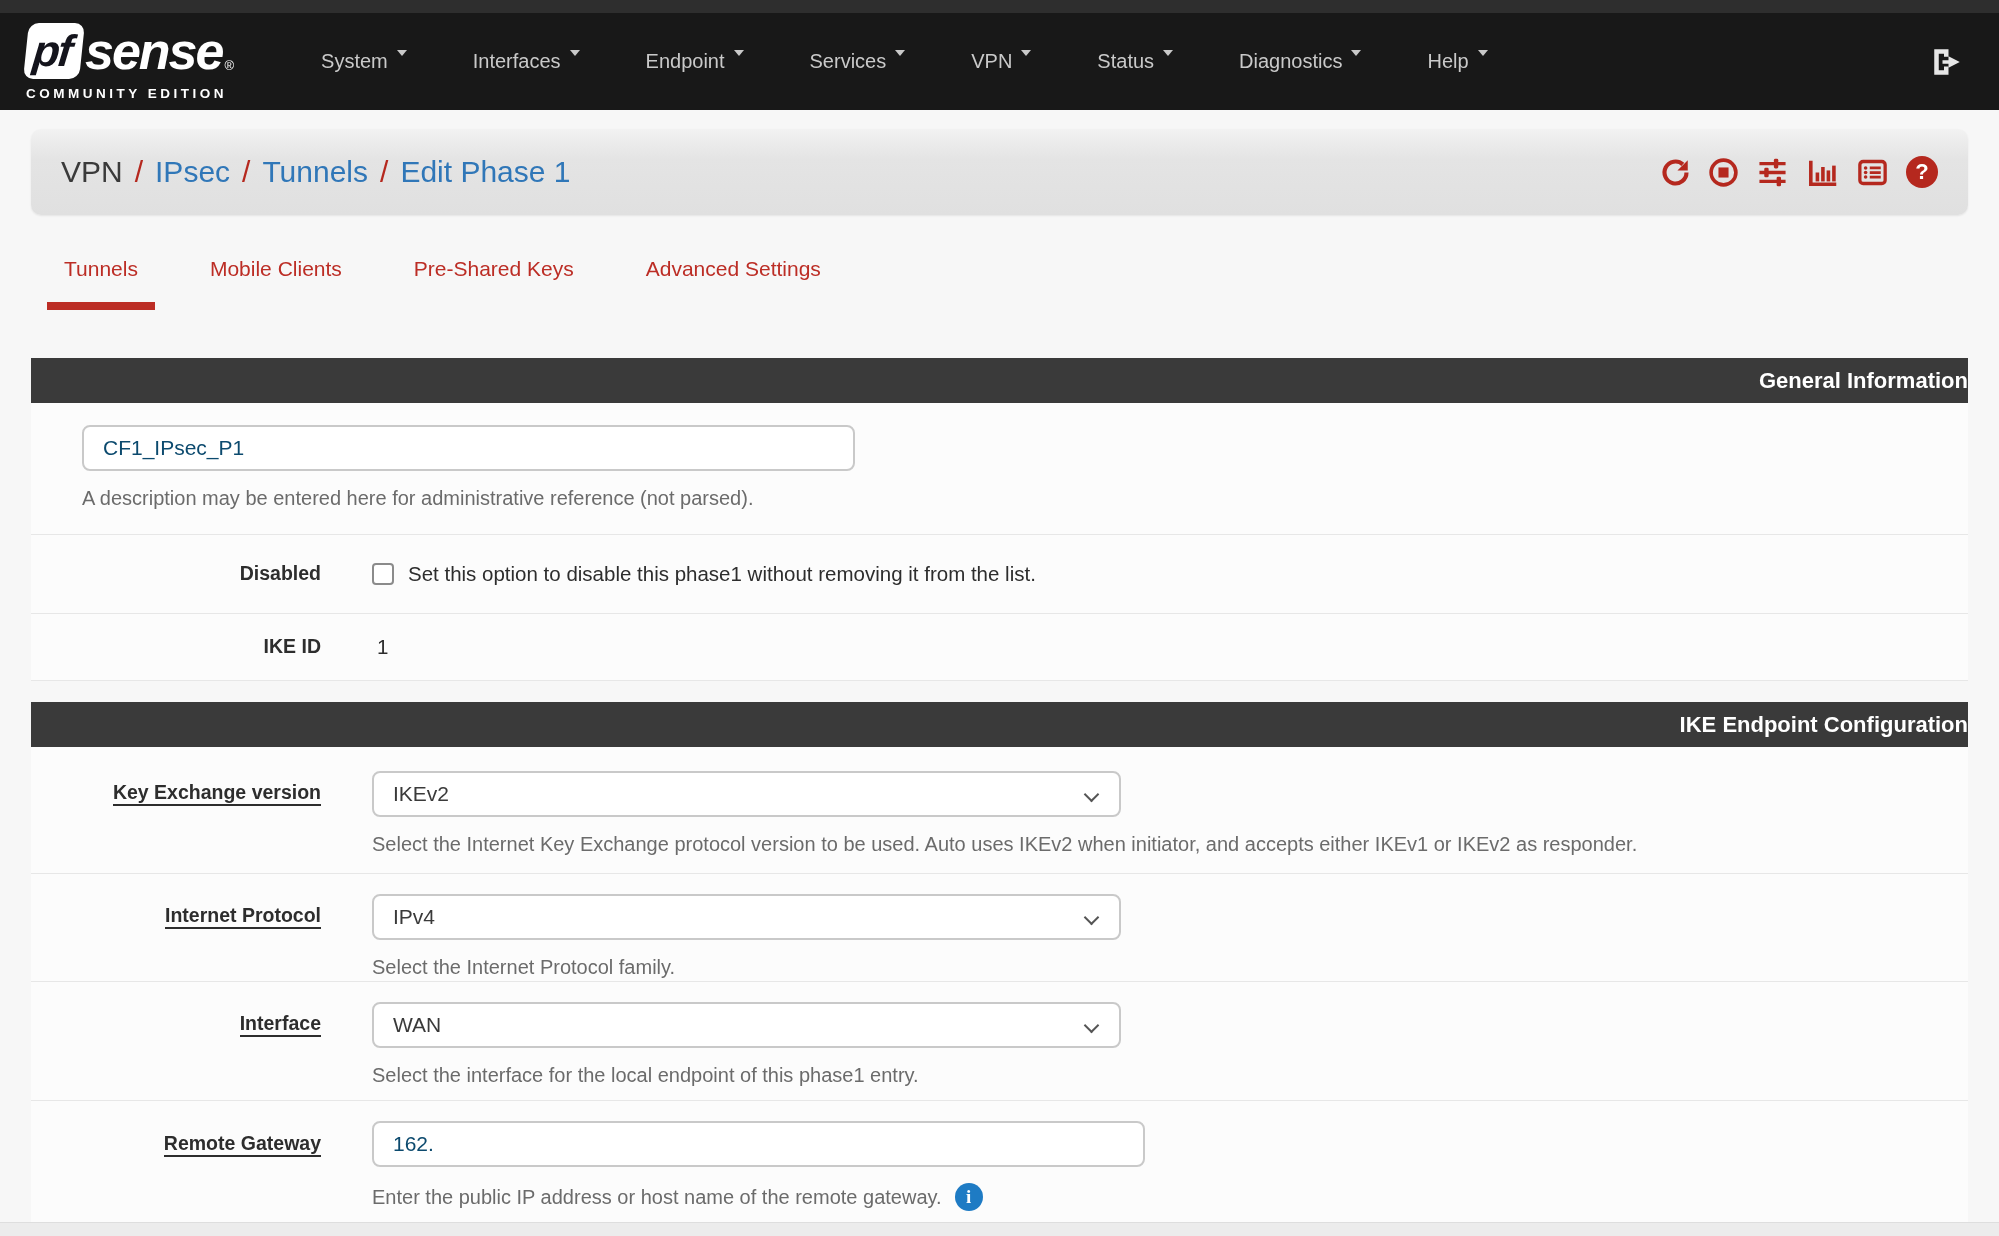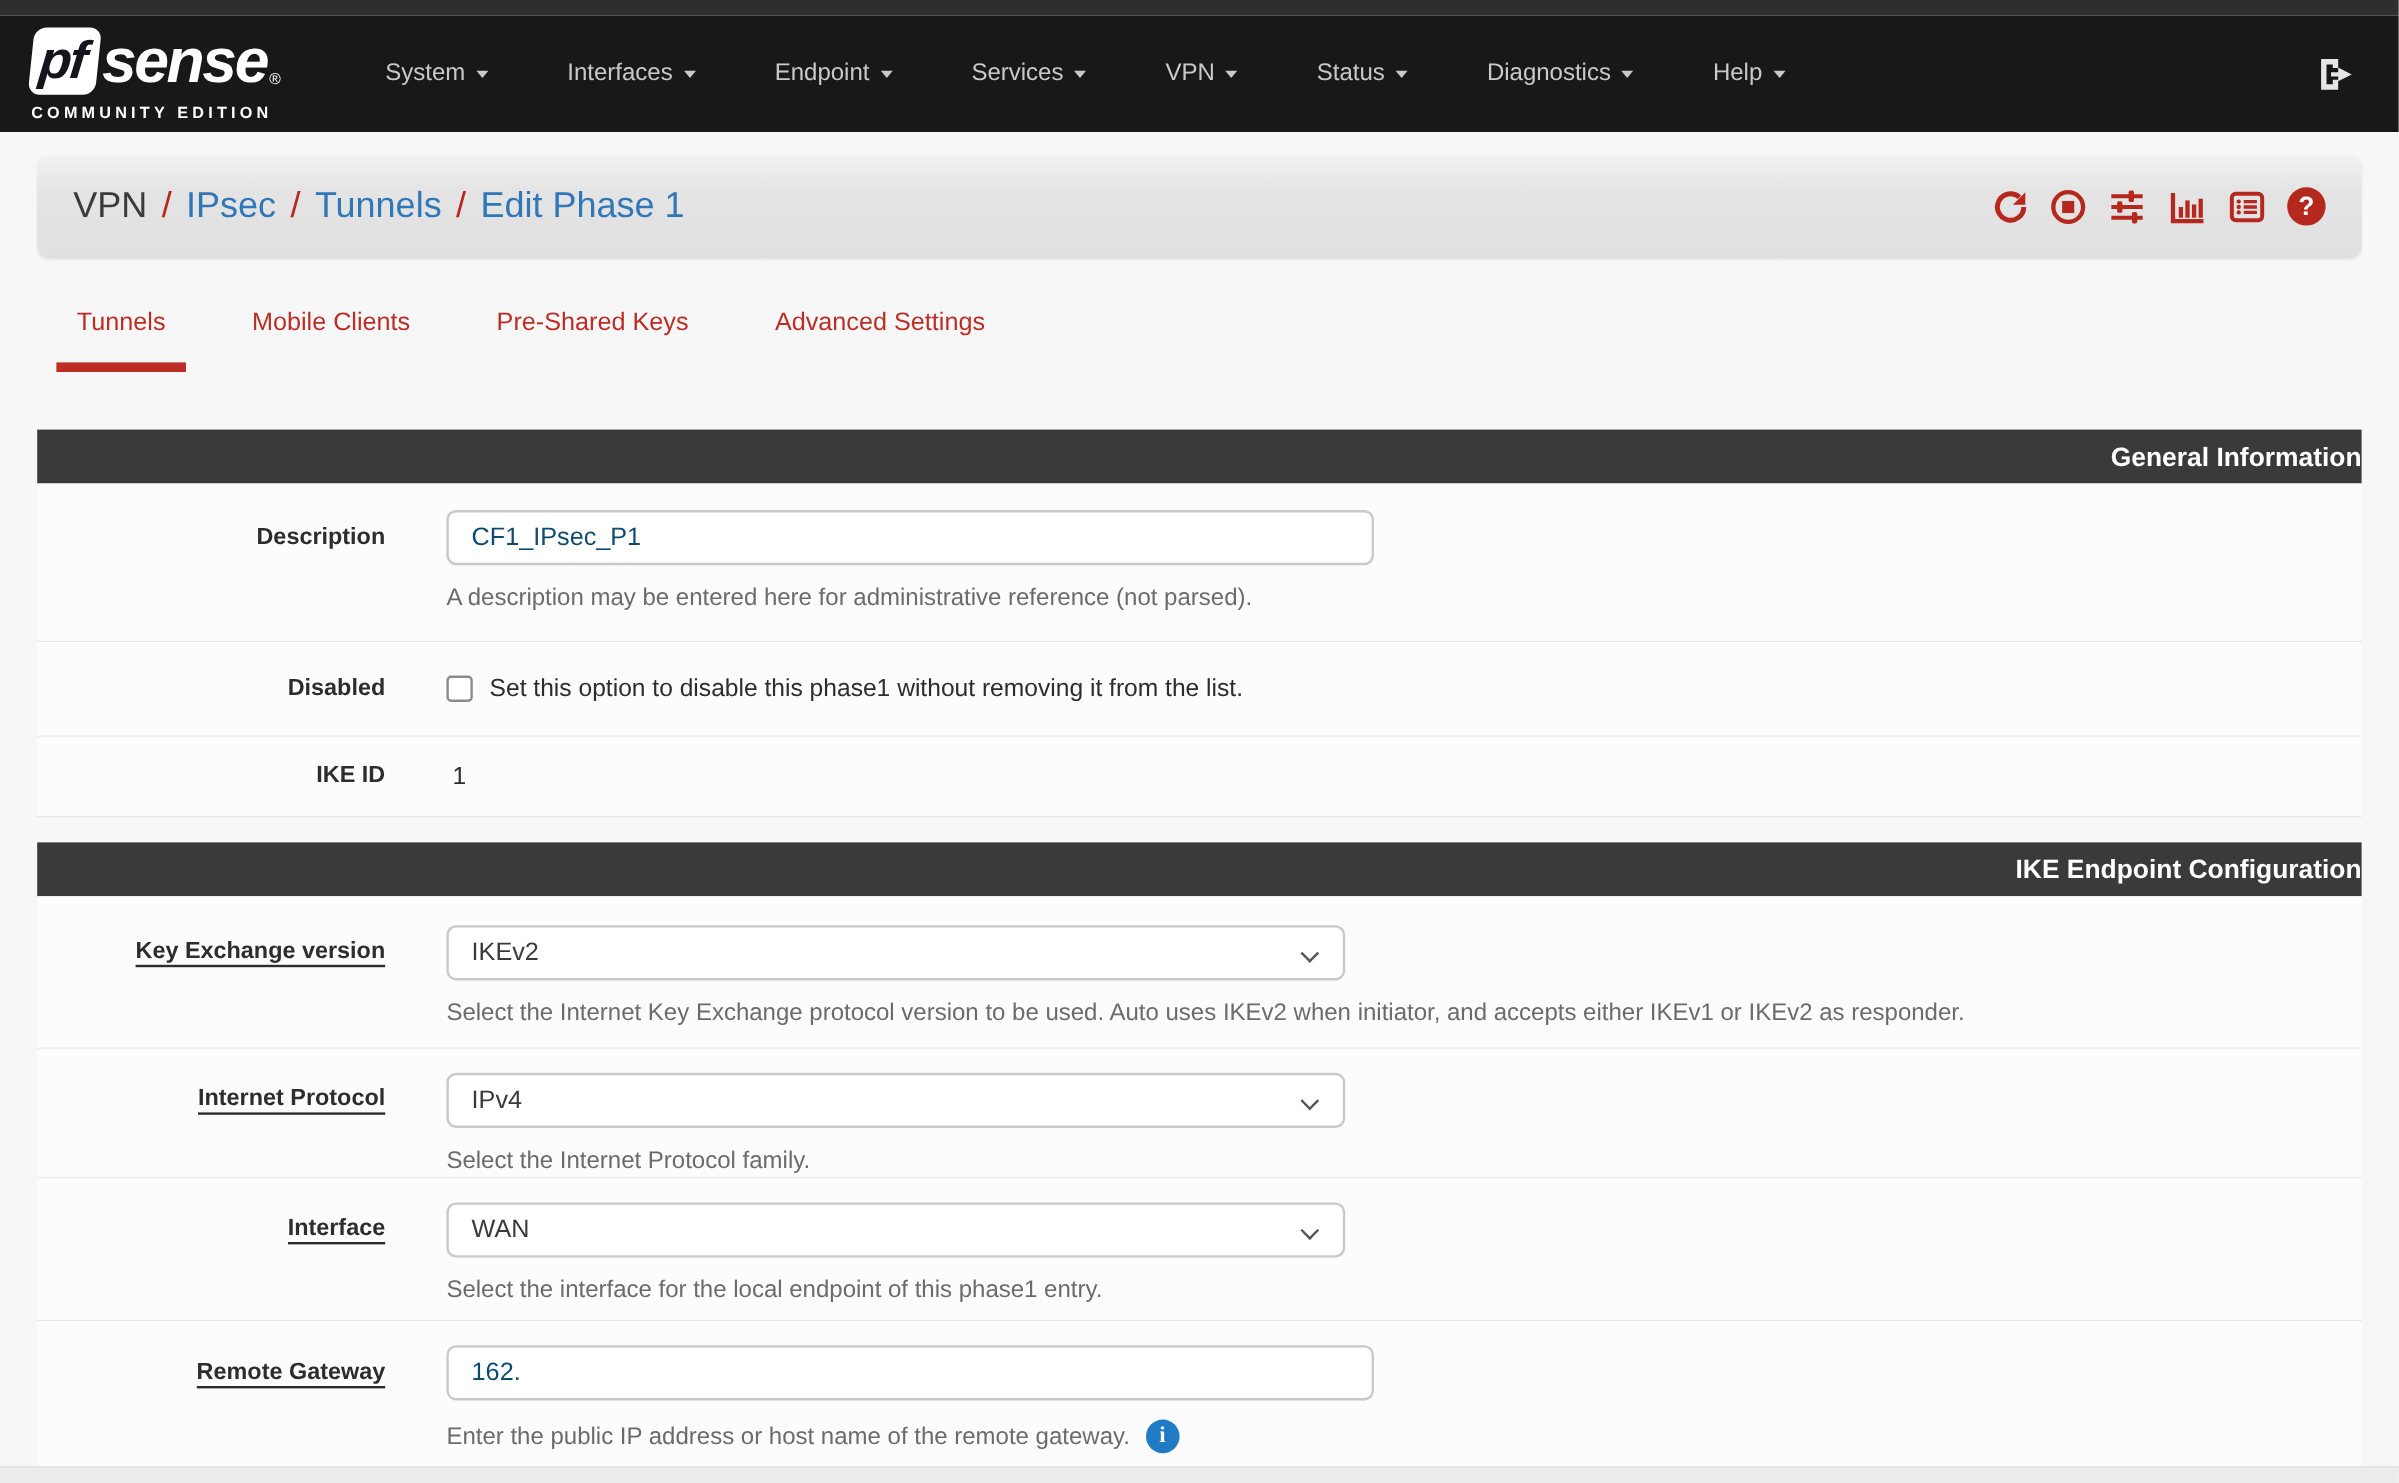--- a/index.html
+++ b/index.html
@@ -34,21 +34,21 @@
     letter-spacing:-2px; margin-left:3px; line-height:1;
   }
   .brand-reg { color:#fff; font-size:13px; align-self:flex-end; margin:0 0 6px 2px; }
   .brand-sub {
     color:#fff; font-size:13.5px; letter-spacing:3.5px; font-weight:bold;
     margin-top:7px;
   }
   .nav-items { display:flex; margin-left:54px; }
   .nav-item {
     color:#c9c9c9; font-size:20px; padding:18px 33px; cursor:pointer;
-    display:flex; align-items:center; white-space:nowrap;
+    display:flex; align-items:flex-start; white-space:nowrap;
   }
   .caret {
     display:inline-block; margin-left:9px;
     border-left:5.5px solid transparent; border-right:5.5px solid transparent;
     border-top:6px solid #c9c9c9;
   }
   .logout { margin-left:auto; cursor:pointer; display:flex; align-items:center; }
 
   
   .header-panel {
@@ -267,21 +267,20 @@
   </div>
   <div class="tab">
     <span class="tab-label">Advanced Settings</span>
   </div>
 </div>
 
 <div class="section-header">General Information</div>
 <div class="panel-body">
 
   <div class="form-row row-description">
-    <div class="row-label">Description</div>
     <div class="row-content">
       <input class="text-input" type="text" value="CF1_IPsec_P1" style="">
       <div class="help-text">A description may be entered here for administrative reference (not parsed).</div>
     </div>
   </div>
 
   <div class="form-row row-disabled">
     <div class="row-label">Disabled</div>
     <div class="row-content">
       <div class="check-line">

